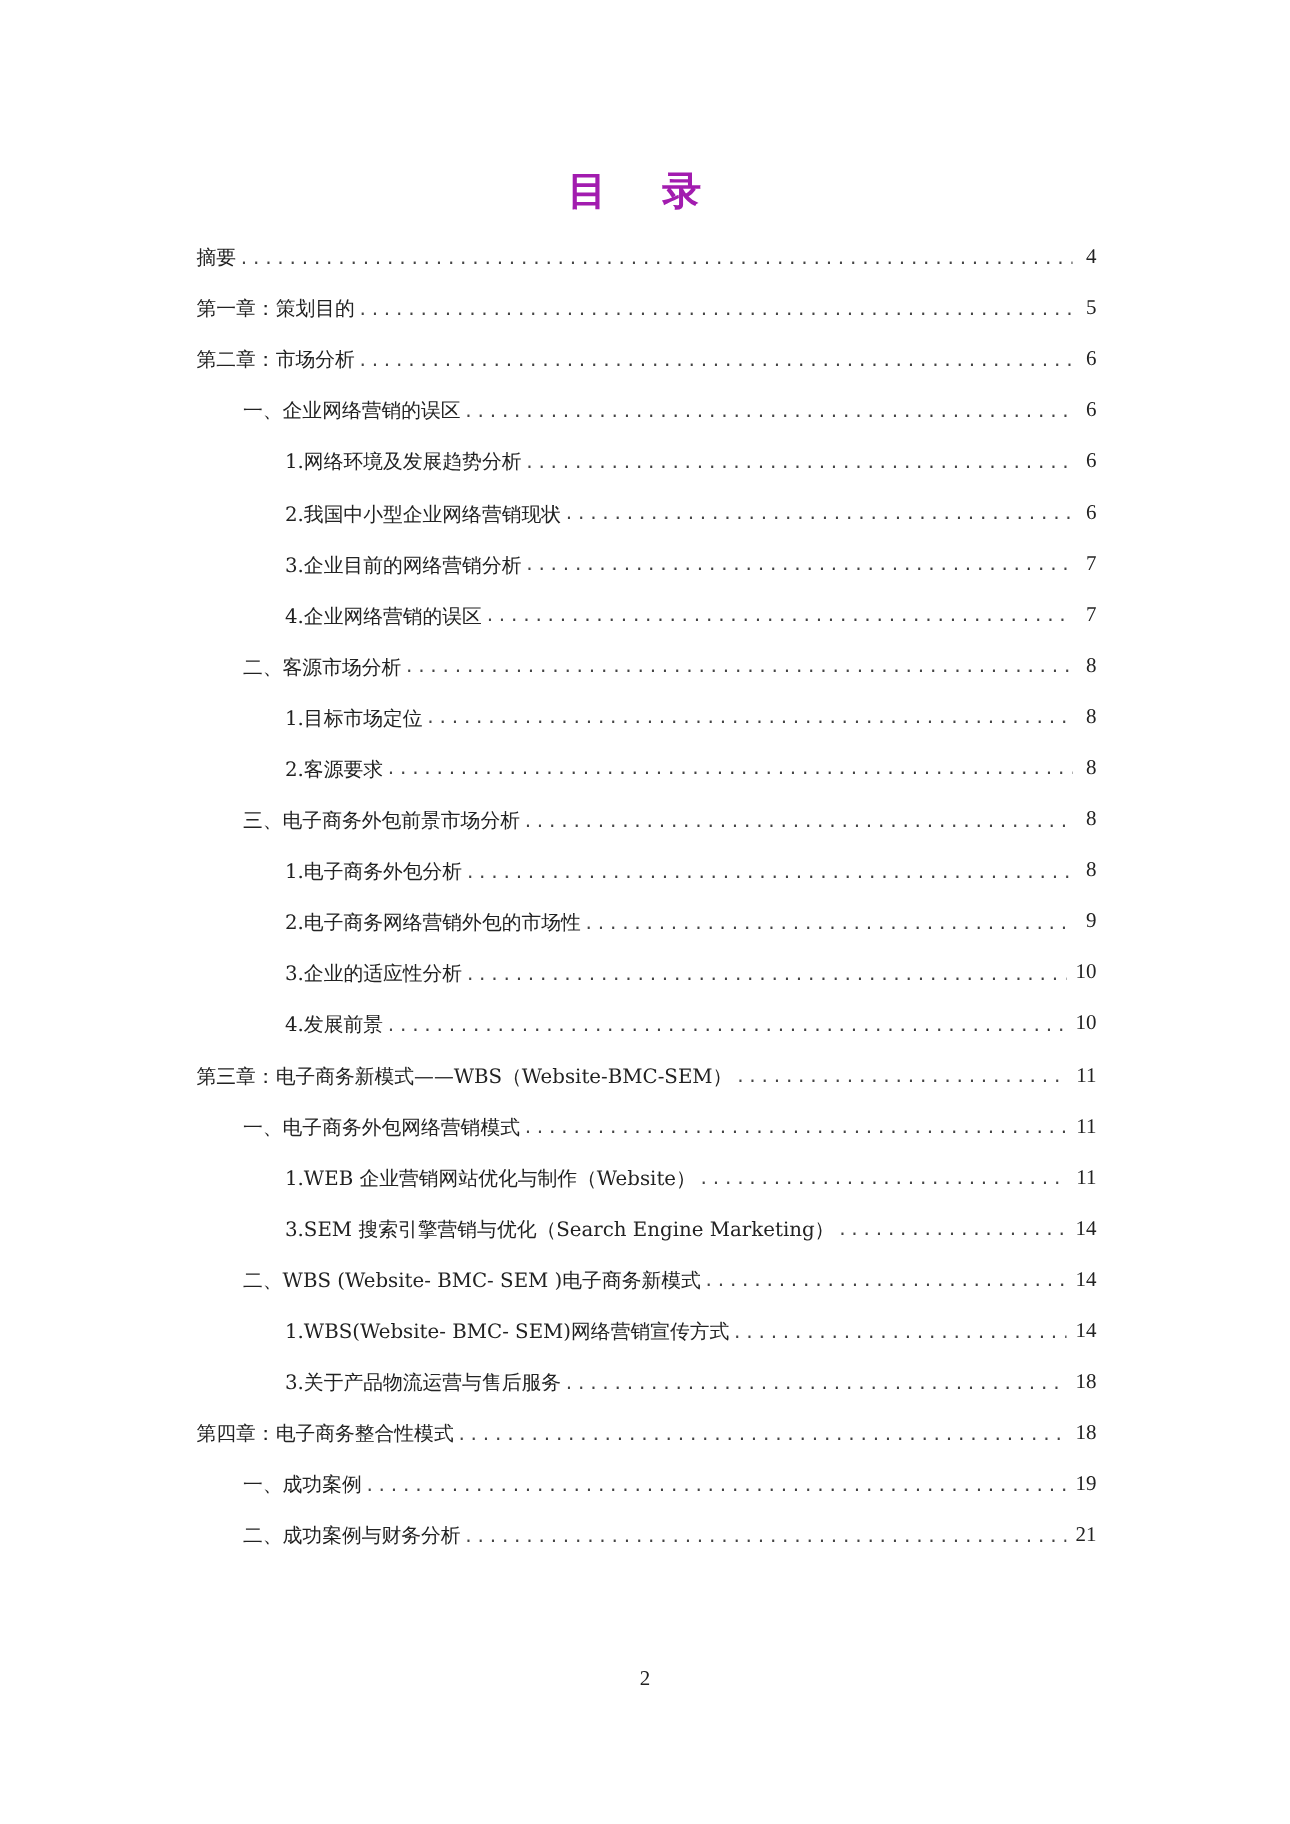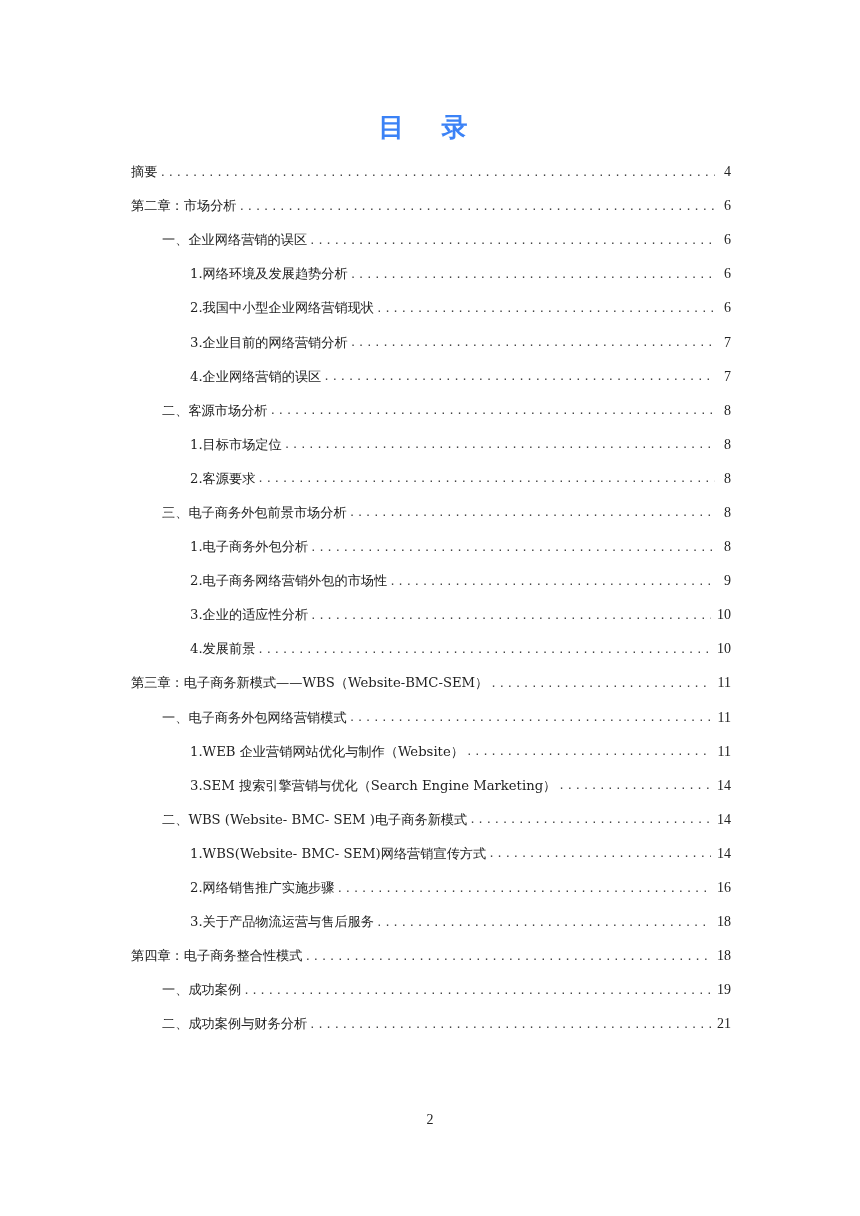--- a/index.html
+++ b/index.html
@@ -1,19 +1,19 @@
 <!DOCTYPE html>
 <html><head>
 <meta charset="utf-8">
 <style>
   html, body { margin: 0; padding: 0; background: #ffffff; }
   body { width: 860px; height: 1216px; position: relative; overflow: hidden;
          font-family: "DejaVu Serif", "Liberation Serif", serif; color: #222; }
   .title { position: absolute; top: 110px; left: 0; width: 860px; text-align: center;
-           font-size: 26px; font-weight: bold; color: #3b82f6; letter-spacing: 14px;
+           font-size: 26px; font-weight: bold; color: #a21caf; letter-spacing: 14px;
            font-family: "DejaVu Sans", sans-serif; }
   .toc { position: absolute; top: 155px; left: 131px; width: 600px; }
   .row { height: 34.1px; display: flex; align-items: center; font-size: 13.2px;
          white-space: nowrap; }
   .row.l1 { padding-left: 0; }
   .row.l2 { padding-left: 31px; }
   .row.l3 { padding-left: 59px; }
   .row .t { flex: 0 0 auto; }
   .row .dots { flex: 1 1 auto; overflow: hidden; color: #444; margin: 0 6px 0 2px;
                letter-spacing: 1.5px; font-family: "DejaVu Sans Mono", monospace; font-size: 11px; }
@@ -26,20 +26,25 @@
 </head>
 <body>
 
 <div class="title">目 录</div>
 
 <div class="toc" id="toc">
     <div class="row l1">
       <span class="t">摘要 </span>
       <span class="dots"></span>
       <span class="p">4</span>
+    </div>
+    <div class="row l1">
+      <span class="t">第一章：策划目的</span>
+      <span class="dots"></span>
+      <span class="p">5</span>
     </div>
     <div class="row l1">
       <span class="t">第二章：市场分析</span>
       <span class="dots"></span>
       <span class="p">6</span>
     </div>
     <div class="row l2">
       <span class="t">一、企业网络营销的误区</span>
       <span class="dots"></span>
       <span class="p">6</span>
@@ -128,25 +133,20 @@
       <span class="t">二、WBS (Website- BMC- SEM )电子商务新模式</span>
       <span class="dots"></span>
       <span class="p">14</span>
     </div>
     <div class="row l3">
       <span class="t">1.WBS(Website- BMC- SEM)网络营销宣传方式</span>
       <span class="dots"></span>
       <span class="p">14</span>
     </div>
     <div class="row l3">
-      <span class="t">2.网络销售推广实施步骤</span>
-      <span class="dots"></span>
-      <span class="p">16</span>
-    </div>
-    <div class="row l3">
       <span class="t">3.关于产品物流运营与售后服务</span>
       <span class="dots"></span>
       <span class="p">18</span>
     </div>
     <div class="row l1">
       <span class="t">第四章：电子商务整合性模式</span>
       <span class="dots"></span>
       <span class="p">18</span>
     </div>
     <div class="row l2">

